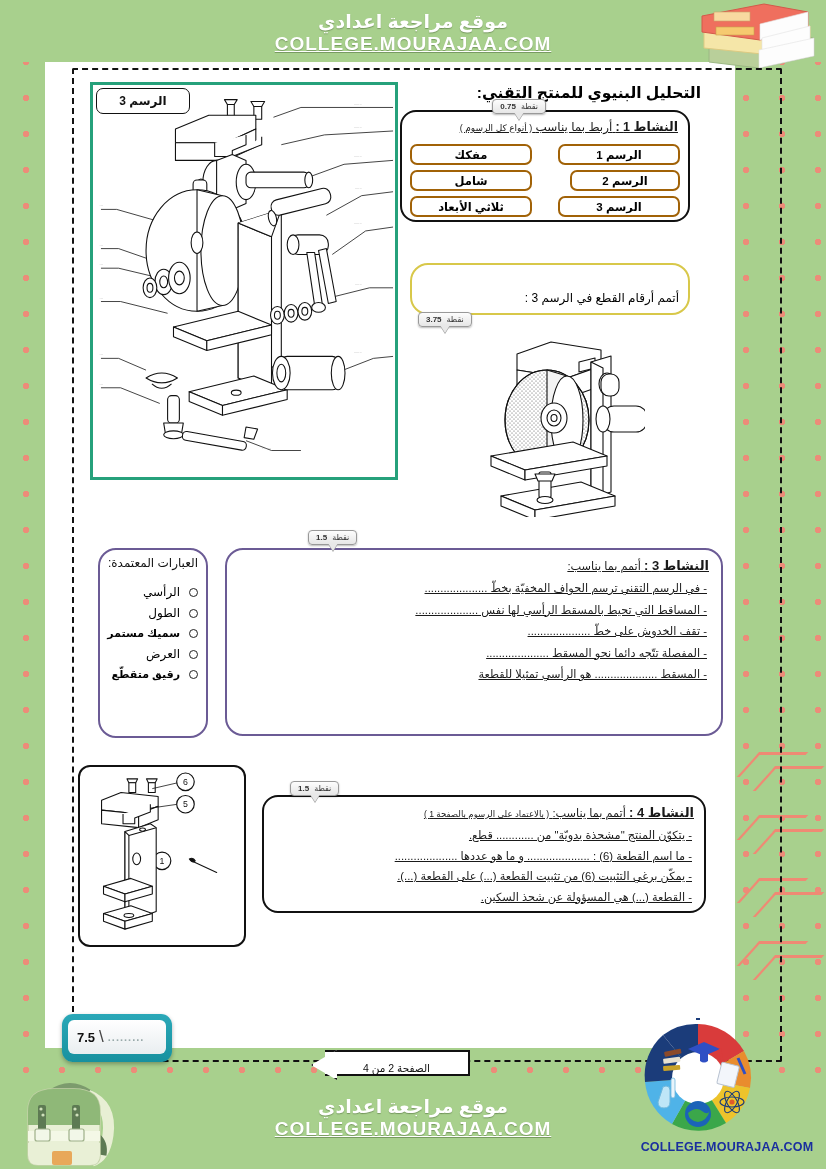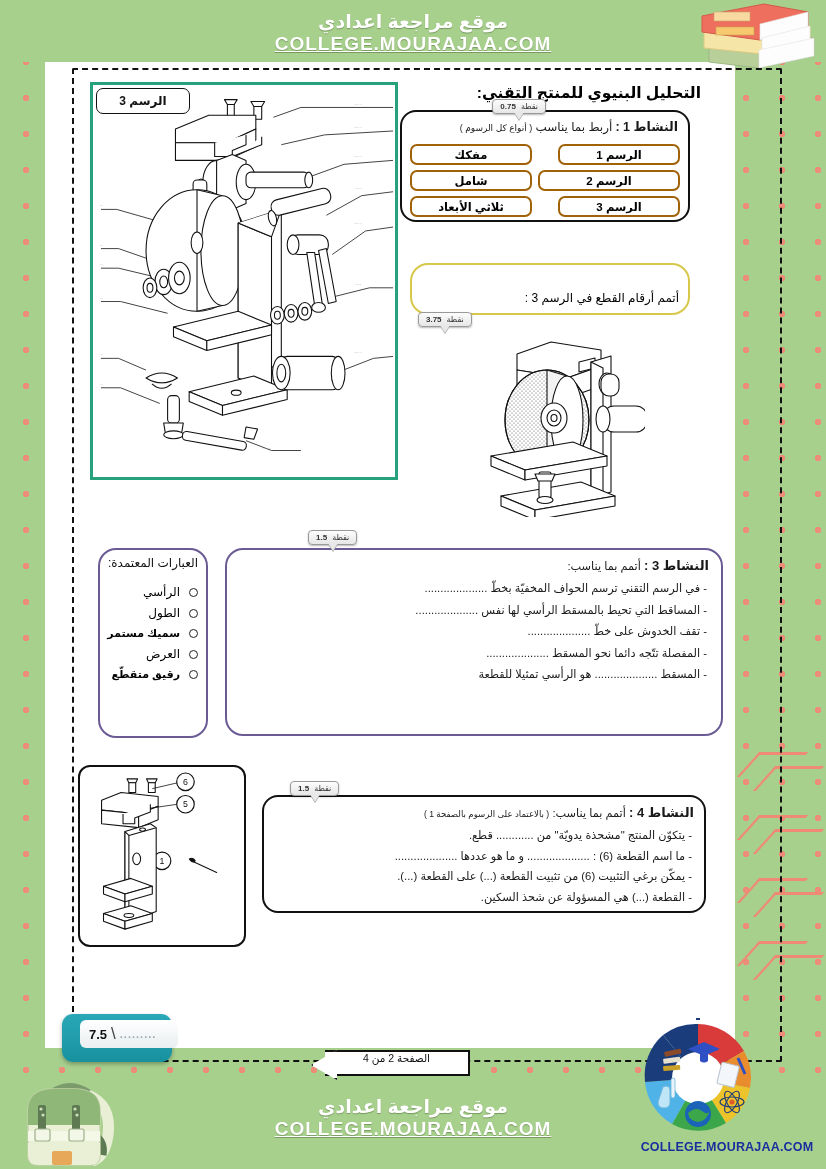--- a/index.html
+++ b/index.html
@@ -65,50 +65,50 @@
     width:0;height:0;border-left:5px solid transparent;border-right:5px solid transparent;
     border-top:8px solid #e8e8e8;
     filter:drop-shadow(0 1px 0 #999);
   }
   .badge .num{font-weight:bold;margin-inline-start:5px;}
   
   .sec-title{
     position:absolute;font-size:15.5px;font-weight:bold;color:#000;white-space:nowrap;
   }
   .act-label{font-weight:bold;}
-  .q-line{font-size:11.3px;color:#1a1a1a;line-height:1.55;}
+  .q-line{font-size:11.3px;color:#1a1a1a;line-height:1.55;text-decoration:underline;}
   
   .mbox{
     position:absolute;box-sizing:border-box;border:2px solid #a16207;border-radius:7px;
     background:#fff;display:flex;align-items:center;justify-content:center;
     font-size:11.5px;font-weight:bold;color:#000;
   }
   
   .terms-title{font-size:12px;color:#111;}
   .term-row{display:flex;align-items:center;justify-content:flex-start;gap:9px;font-size:12px;margin:7px 0;}
   .term-bullet{width:7px;height:7px;border:1.3px solid #222;border-radius:50%;display:inline-block;flex:none;}
   
   .score-wrap{
     position:absolute;left:62px;top:1014px;width:110px;height:48px;
     background:linear-gradient(#2aa8b8,#18919f);border-radius:11px;
     box-shadow:0 2px 4px rgba(0,0,0,.3);
   }
   .score-inner{
-    position:absolute;left:6px;top:6px;width:98px;height:28px;
+    position:absolute;left:6px;top:6px;width:98px;height:34px;
     background:linear-gradient(#ffffff,#e9eef0);border-radius:6px;
     display:flex;align-items:center;font-size:13px;color:#111;padding-inline-start:9px;
-    font-weight:bold;box-sizing:border-box;direction:ltr;margin-left:12px;
+    font-weight:bold;box-sizing:border-box;direction:ltr;
   }
   .score-slash{font-weight:normal;color:#444;margin:0 4px;font-size:17px;}
   .score-dots{color:#9aa;font-size:11px;letter-spacing:1px;}
   
   .pagenum{
     position:absolute;left:325px;top:1050px;width:145px;height:26px;
     border:2px solid #111;border-left:none;background:#fff;
-    display:flex;align-items:flex-start;justify-content:center;font-size:10.5px;color:#111;
+    display:flex;align-items:flex-end;justify-content:center;font-size:10.5px;color:#111;
     box-sizing:border-box;
   }
   .pagenum::after{
     content:"";position:absolute;left:-14px;top:-2px;width:24px;height:26px;
     border:2px solid #111;border-right:none;border-radius:0 0 0 0;
     clip-path:polygon(100% 0,0 50%,100% 100%);background:#fff;
   }
   
   .draw-frame-green{
     position:absolute;border:3px solid #26a17b;background:#fff;
@@ -333,21 +333,21 @@
 <div class="box rounded-black" style="left:400px;top:110px;width:290px;height:112px;">
   <div style="position:absolute;right:10px;top:6px;white-space:nowrap;" class="q-line">
     <span class="act-label" style="font-size:12.5px;">النشاط 1 :</span>
     <span style="font-size:12px;">أربط بما يناسب</span>
     <span style="font-size:9px;">( أنواع كل الرسوم )</span>
   </div>
 
   <div class="mbox" style="right:8px;top:32px;width:122px;height:21px;">
     <span>الرسم 1</span>
   </div>
-  <div class="mbox" style="right:8px;top:58px;width:142px;height:21px;">
+  <div class="mbox" style="right:8px;top:58px;width:110px;height:21px;">
     <span>الرسم 2</span>
   </div>
   <div class="mbox" style="right:8px;top:84px;width:122px;height:21px;">
     <span>الرسم 3</span>
   </div>
 
   <div class="mbox" style="left:8px;top:32px;width:122px;height:21px;">
     <span>مفكك</span>
   </div>
   <div class="mbox" style="left:8px;top:58px;width:122px;height:21px;">

